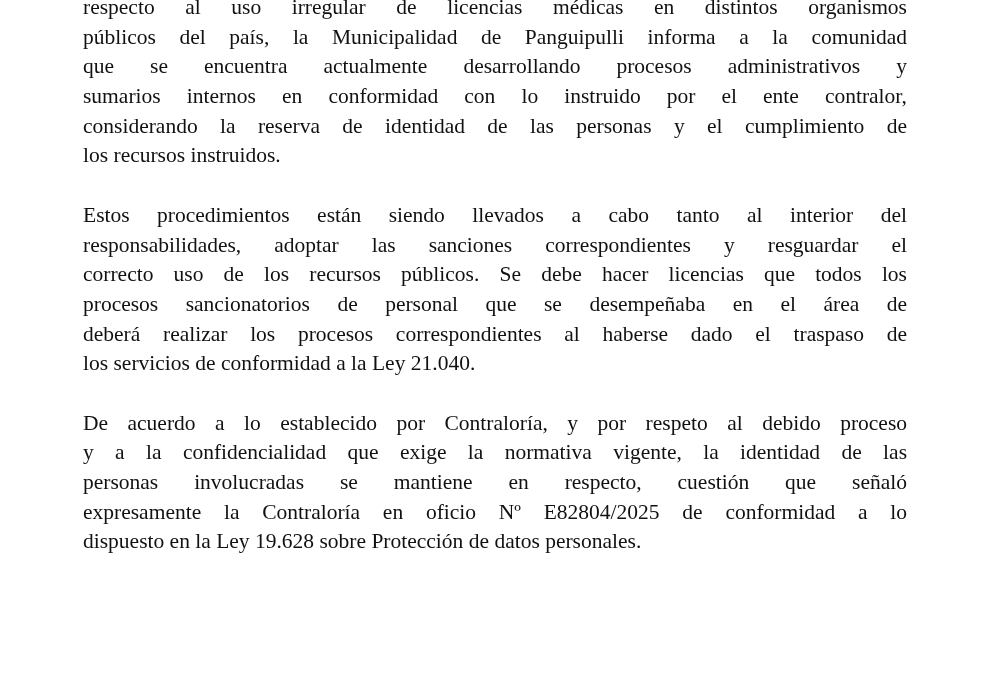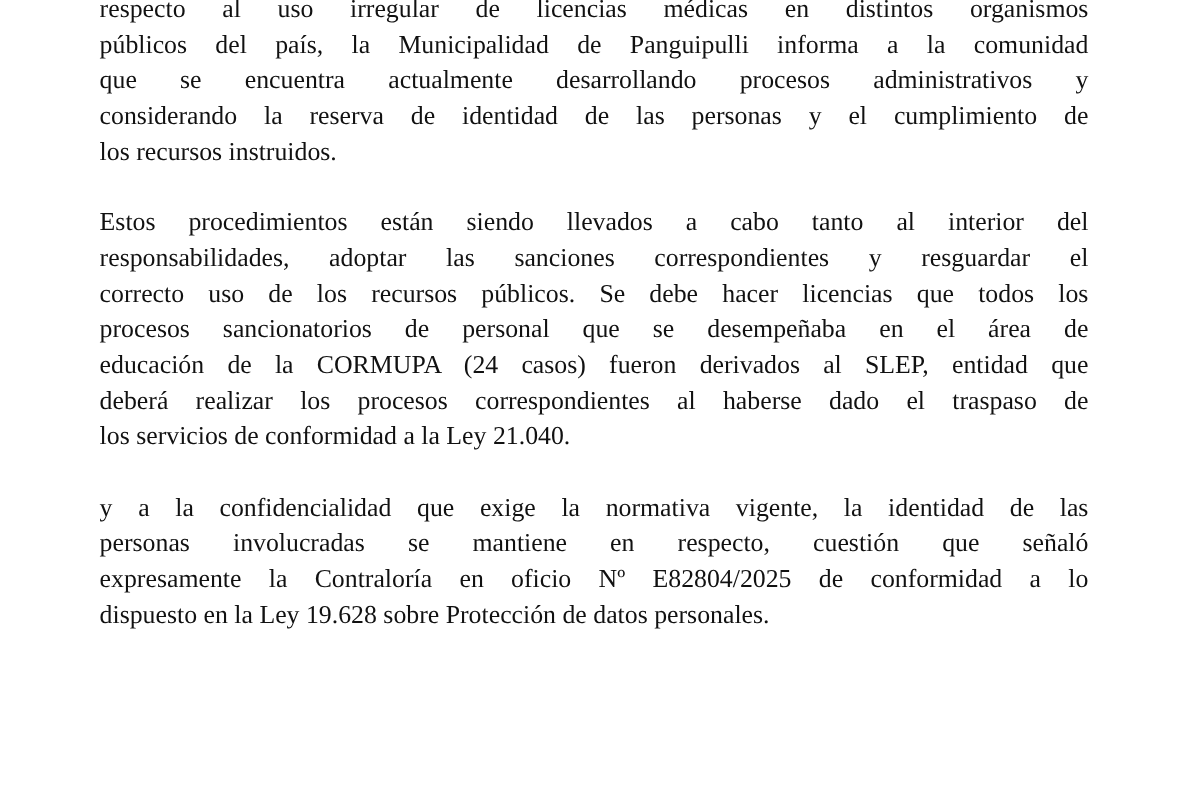--- a/index.html
+++ b/index.html
@@ -38,31 +38,32 @@
   }
 </style>
 </head>
 <body>
 
 <div class="page">
   <p class="para">
     <span class="line">respecto al uso irregular de licencias médicas en distintos organismos</span>
     <span class="line">públicos del país, la Municipalidad de Panguipulli informa a la comunidad</span>
     <span class="line">que se encuentra actualmente desarrollando procesos administrativos y</span>
+    <span class="line">sumarios internos en conformidad con lo instruido por el ente contralor,</span>
     <span class="line">considerando la reserva de identidad de las personas y el cumplimiento de</span>
     <span class="line last">los recursos instruidos.</span>
   </p>
   <p class="para">
     <span class="line">Estos procedimientos están siendo llevados a cabo tanto al interior del</span>
     <span class="line">responsabilidades, adoptar las sanciones correspondientes y resguardar el</span>
     <span class="line">correcto uso de los recursos públicos. Se debe hacer licencias que todos los</span>
     <span class="line">procesos sancionatorios de personal que se desempeñaba en el área de</span>
-    <span class="line">educación de la CORMUPA (24 casos) fueron derivados al SLEP, entidad que</span>
     <span class="line">deberá realizar los procesos correspondientes al haberse dado el traspaso de</span>
     <span class="line last">los servicios de conformidad a la Ley 21.040.</span>
   </p>
   <p class="para">
+    <span class="line">De acuerdo a lo establecido por Contraloría, y por respeto al debido proceso</span>
     <span class="line">y a la confidencialidad que exige la normativa vigente, la identidad de las</span>
     <span class="line">personas involucradas se mantiene en respecto, cuestión que señaló</span>
     <span class="line">expresamente la Contraloría en oficio Nº E82804/2025 de conformidad a lo</span>
     <span class="line last">dispuesto en la Ley 19.628 sobre Protección de datos personales.</span>
   </p>
 </div>
 
 </body></html>

